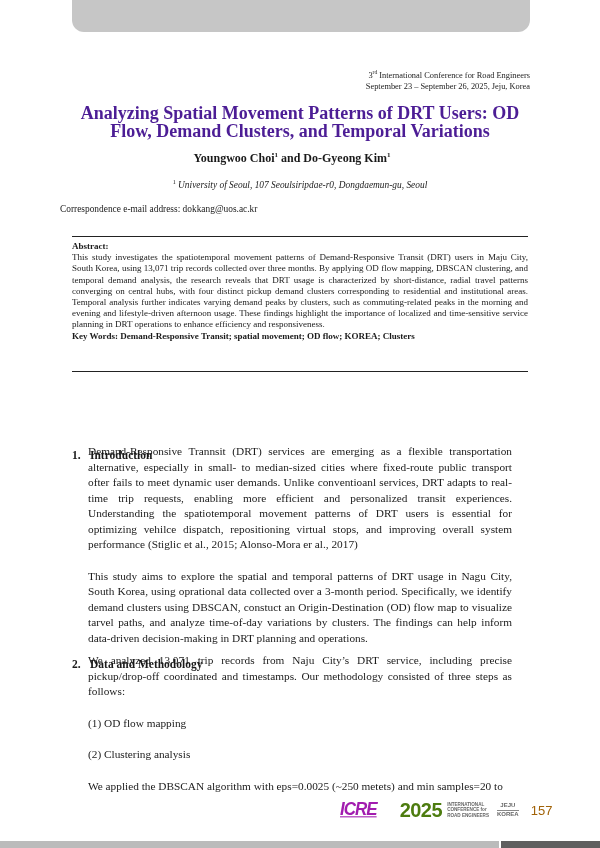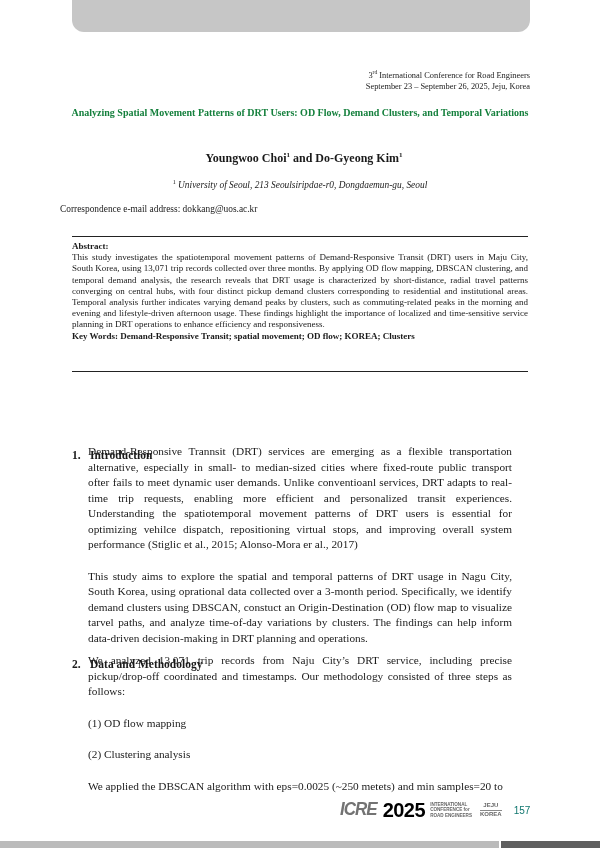--- a/index.html
+++ b/index.html
@@ -4,22 +4,22 @@
 <style>
   html, body { margin: 0; padding: 0; background: #ffffff; }
   body { width: 600px; height: 848px; position: relative; overflow: hidden;
          font-family: "Liberation Serif", "DejaVu Serif", serif; color: #1a1a1a; }
   .top-tab { position: absolute; left: 72px; top: 0; width: 458px; height: 32px;
              background: #c6c6c6; border-radius: 0 0 12px 12px; }
   .conf-header { position: absolute; right: 70px; top: 71px; text-align: right;
                  font-size: 8.4px; line-height: 10.5px; color: #222; }
   .conf-header sup { font-size: 5.5px; vertical-align: 4px; line-height: 0; }
   .title { position: absolute; left: 60px; width: 480px; top: 104px; text-align: center;
-           font-weight: bold; font-size: 10px; line-height: 18px; color: #15803d; }
-  .authors { position: absolute; left: 64px; width: 480px; top: 151px; text-align: center;
+           font-weight: bold; font-size: 18px; line-height: 18px; color: #4c1d95; }
+  .authors { position: absolute; left: 52px; width: 480px; top: 151px; text-align: center;
              font-weight: bold; font-size: 12px; line-height: 14px; }
   .authors sup { font-size: 7px; vertical-align: 5px; line-height: 0; }
   .affil { position: absolute; left: 60px; width: 480px; top: 179px; text-align: center;
            font-style: italic; font-size: 9.4px; line-height: 12px; }
   .affil sup { font-size: 6px; vertical-align: 4px; line-height: 0; font-style: normal; }
   .email { position: absolute; left: 60px; width: 480px; top: 203px; text-align: left;
            font-size: 9.4px; line-height: 12px; }
   .rule { position: absolute; left: 72px; width: 456px; height: 1.3px; background: #222; }
   .abstract { position: absolute; left: 72px; width: 456px; top: 241px;
               font-size: 9px; line-height: 11.2px; text-align: justify; }
@@ -27,44 +27,44 @@
   .abstract .kw { font-weight: bold; display: block; text-align: left; }
   .sec-head { position: absolute; left: 72px; font-weight: bold; font-size: 11.5px; line-height: 14px; margin-top: 46px; }
   .sec-head .num { display: inline-block; width: 18px; }
   .body-text { position: absolute; left: 72px; width: 456px; font-size: 11.3px;
                line-height: 15.5px; text-align: justify; }
   .body-text p { margin: 16px; }
   .body-text p.gap { margin-top: 15.5px; }
   .footer-logo { position: absolute; left: 340px; top: 797px; height: 26px; display: flex;
                  align-items: center; font-family: "Liberation Sans", "DejaVu Sans", sans-serif; color: #5b5b5b; }
   .logo-mark { font-weight: bold; font-size: 17px; letter-spacing: -1px; font-style: italic;
-               color: #737373; margin-right: 6px; transform: scaleY(1.05); }
-  .logo-year { font-size: 20px; font-weight: bold; letter-spacing: -0.5px; color: #000000; margin-right: 5px; }
+               color: #a21caf; margin-right: 23px; transform: scaleY(1.05); text-decoration: underline; }
+  .logo-year { font-size: 20px; font-weight: bold; letter-spacing: -0.5px; color: #4d7c0f; margin-right: 5px; }
   .logo-sub { font-size: 4.6px; line-height: 5.2px; color: #666; margin-right: 8px; font-weight: bold; }
   .logo-loc { font-size: 6px; line-height: 7.5px; color: #666; text-align: center; font-weight: bold; margin-right: 12px; }
   .logo-loc .top { border-bottom: 0.6px solid #888; }
-  .page-num { font-size: 10px; color: #0f766e; }
+  .page-num { font-size: 13px; color: #a16207; }
   .footer-bar-light { position: absolute; left: 0; top: 841px; width: 499px; height: 7px; background: #bbbbbb; }
   .footer-bar-dark { position: absolute; left: 501px; top: 841px; width: 99px; height: 7px; background: #5f5f5f; }
 </style>
 </head>
 <body>
 
 <div class="top-tab"></div>
 
 <div class="conf-header">
   <div><span>3</span><sup>rd</sup><span> International Conference for Road Engineers</span></div>
   <div>September 23 – September 26,  2025, Jeju, Korea</div>
 </div>
 
 <div class="title">Analyzing Spatial Movement Patterns of DRT Users: OD Flow, Demand Clusters, and Temporal Variations</div>
 
 <div class="authors"><span>Youngwoo Choi</span><sup>1</sup><span> and </span><span>Do-Gyeong Kim</span><sup>1</sup></div>
 
-<div class="affil"><sup>1</sup><span> University of Seoul, 213 Seoulsiripdae-r0, Dongdaemun-gu, Seoul</span></div>
+<div class="affil"><sup>1</sup><span> University of Seoul, 107 Seoulsiripdae-r0, Dongdaemun-gu, Seoul</span></div>
 
 <div class="email">Correspondence e-mail address: dokkang@uos.ac.kr</div>
 
 <div class="rule" style="top:236px"></div>
 
 <div class="abstract">
   <span class="label">Abstract:</span>
   <span>This study investigates the spatiotemporal movement patterns of Demand-Responsive Transit (DRT) users in Maju City, South Korea, using 13,071 trip records collected over three months. By applying OD flow mapping, DBSCAN clustering, and temporal demand analysis, the research reveals that DRT usage is characterized by short-distance, radial travel patterns converging on central hubs, with four distinct pickup demand clusters corresponding to residential and institutional areas. Temporal analysis further indicates varying demand peaks by clusters, such as commuting-related peaks in the morning and evening and lifestyle-driven afternoon usage. These findings highlight the importance of localized and time-sensitive service planning in DRT operations to enhance efficiency and responsiveness.</span>
   <span class="kw">Key Words: Demand-Responsive Transit; spatial movement; OD flow; KOREA; Clusters</span>
 </div>

